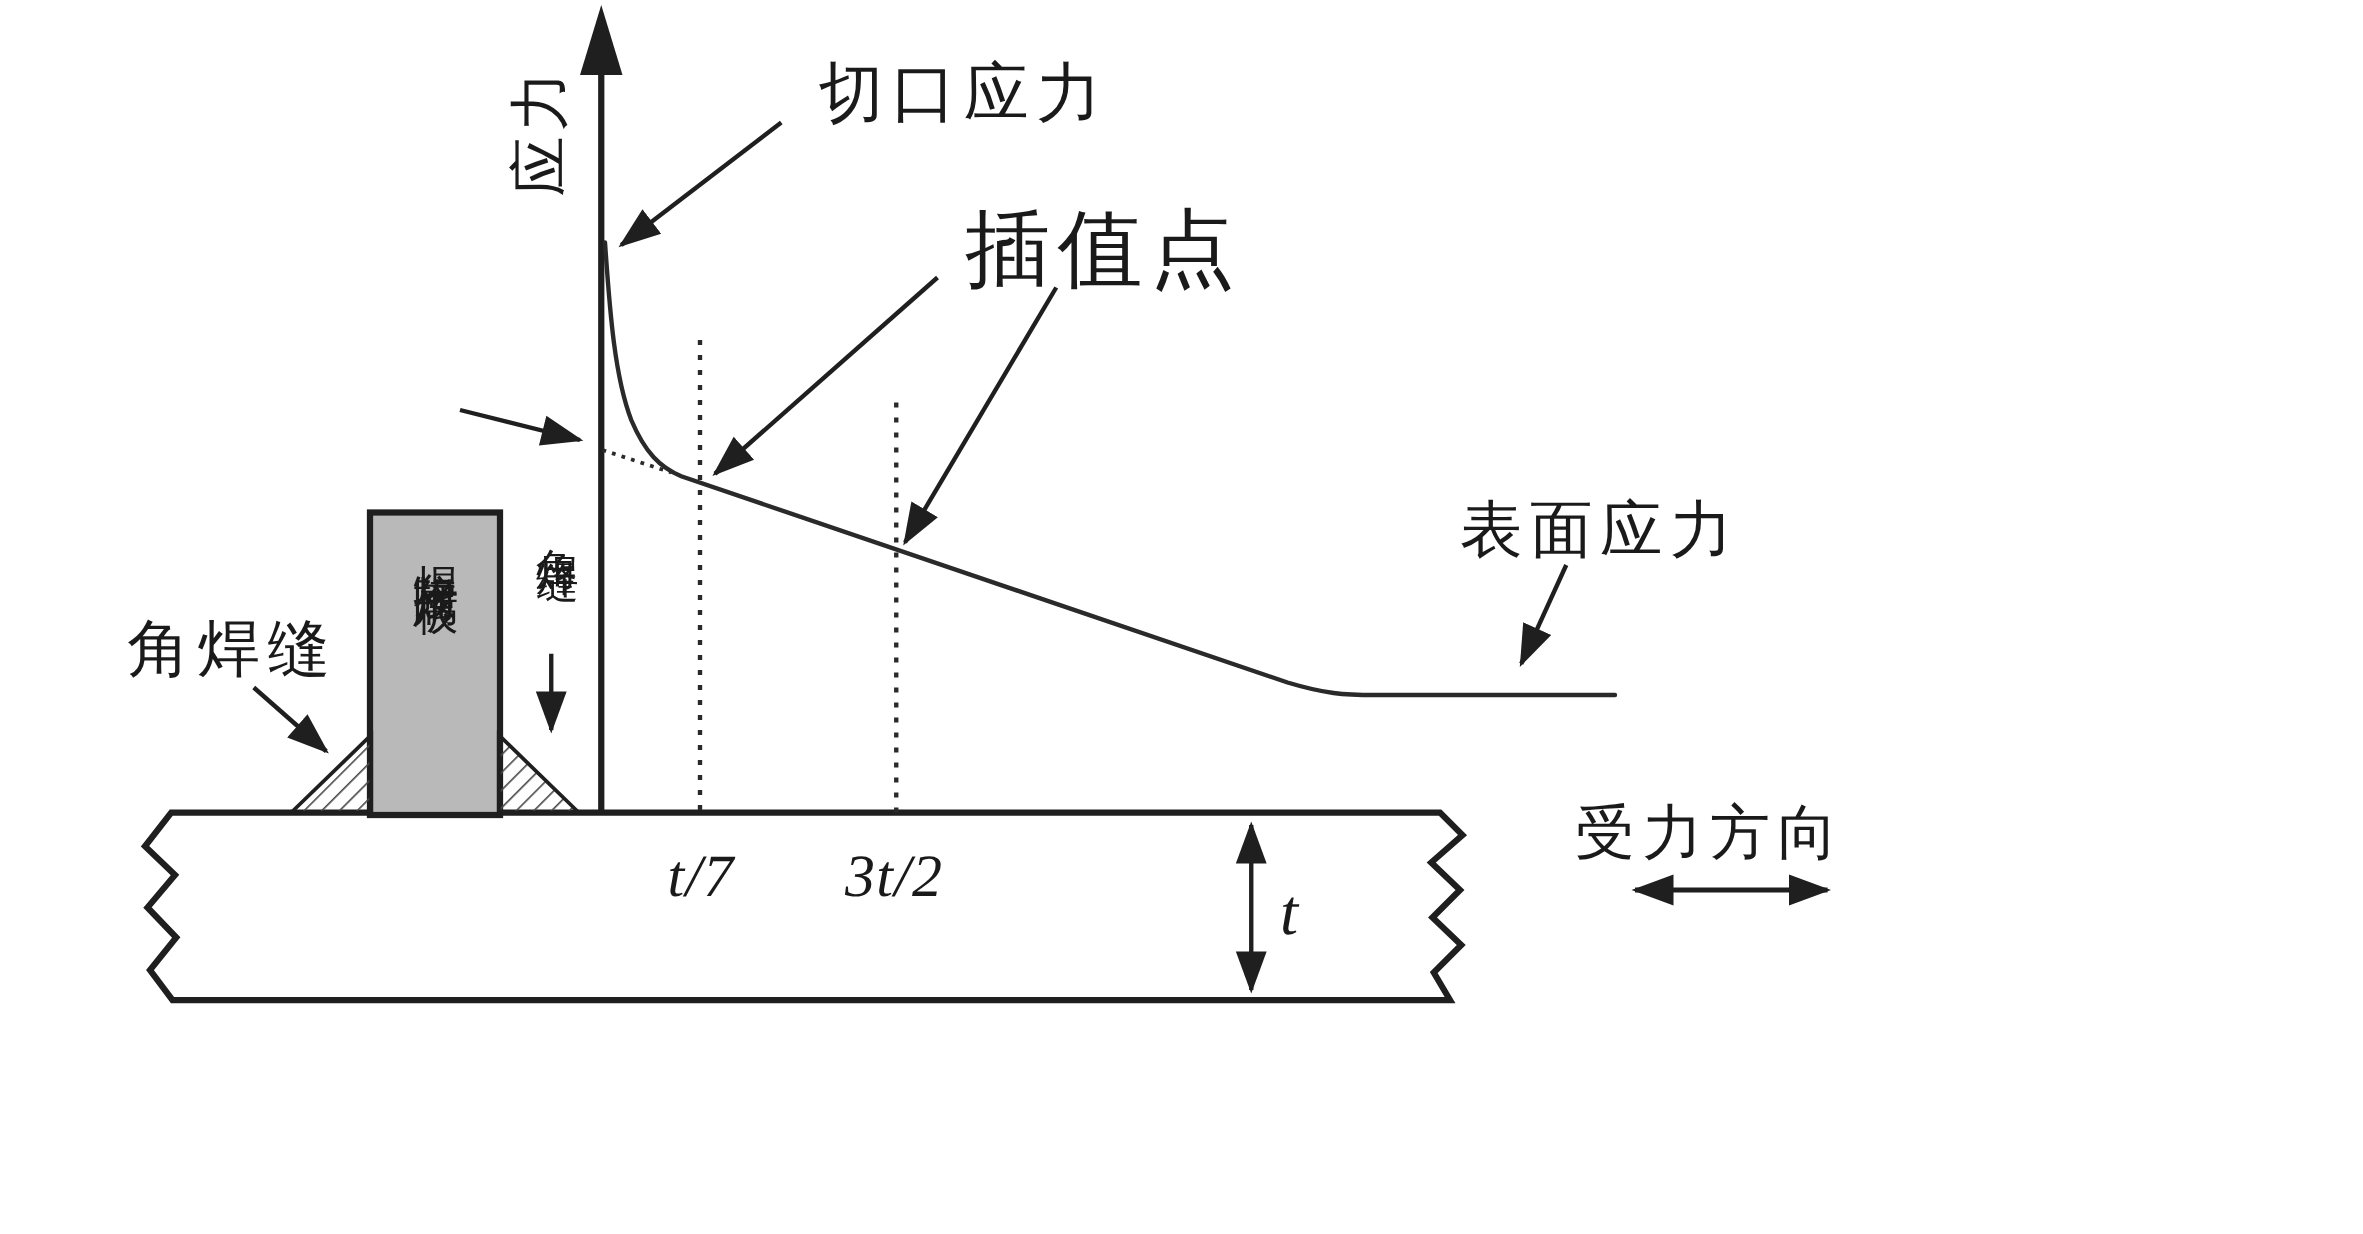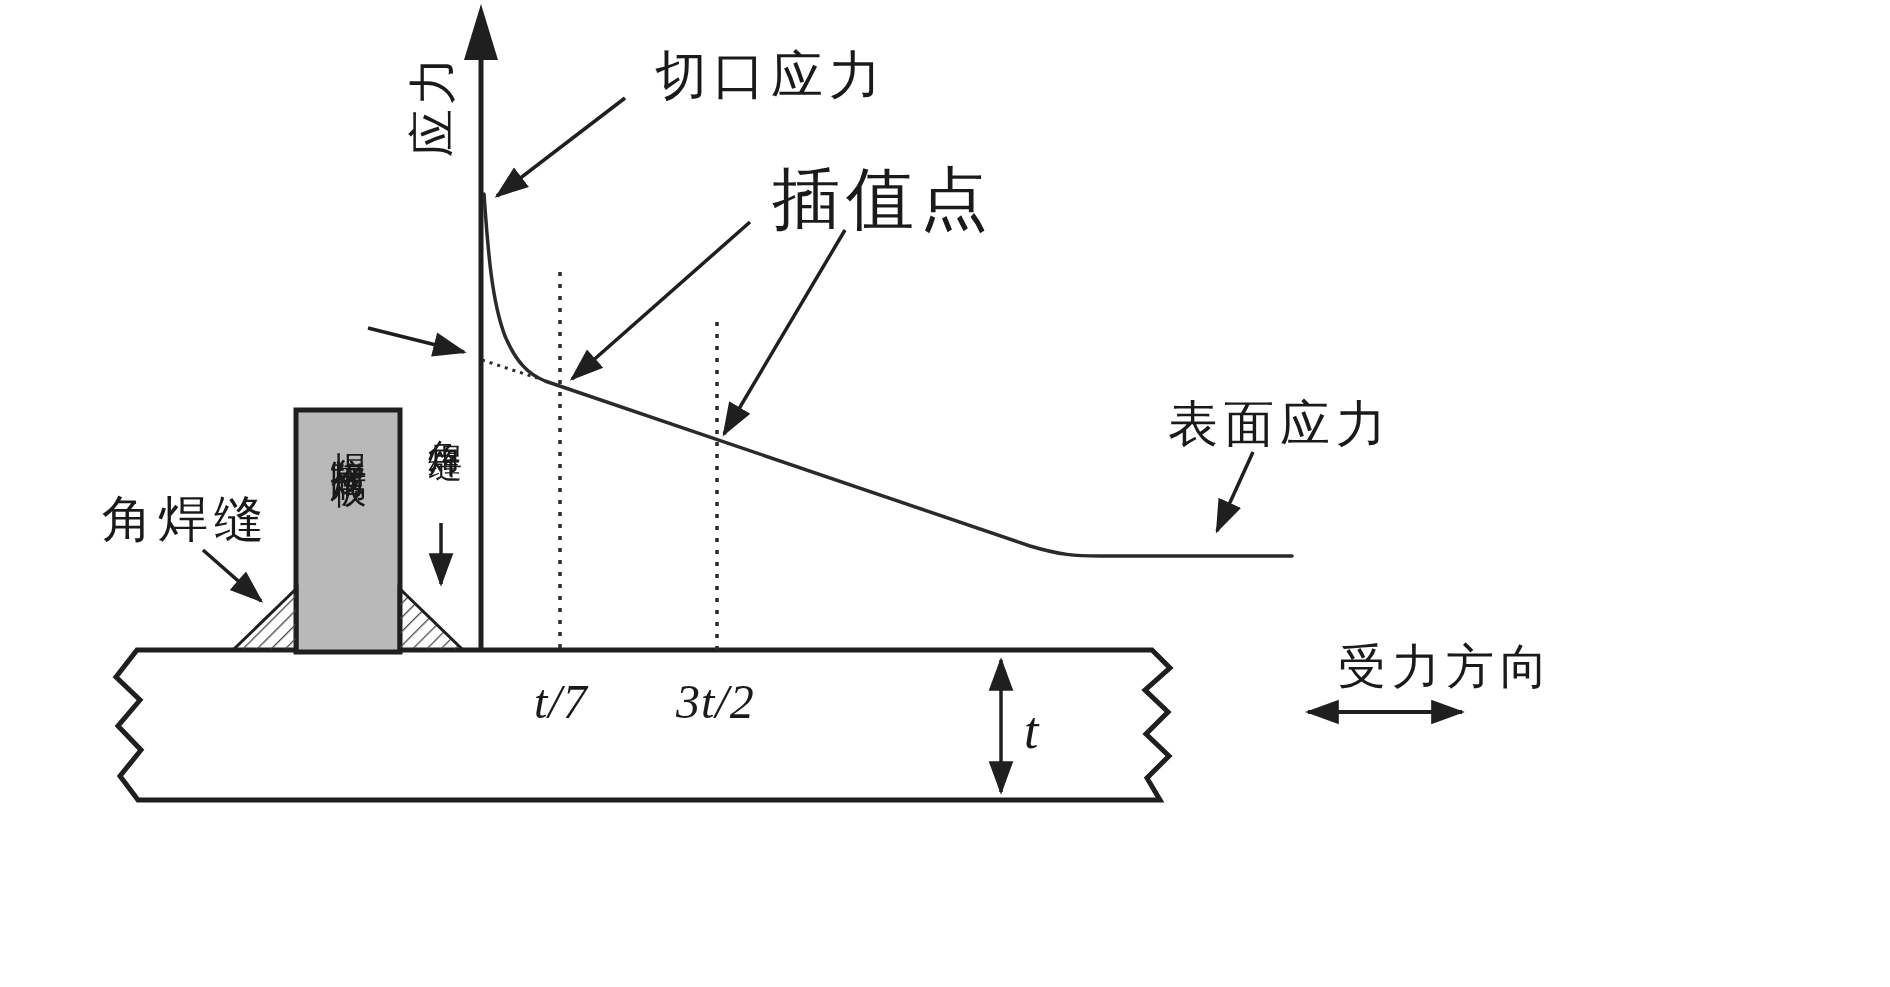--- a/index.html
+++ b/index.html
@@ -95,15 +95,15 @@
   <div class="lbl vert" style="left:426px;top:412px;font-size:34px;height:190px;">角焊缝</div>
 
   <div class="lbl vert" style="left:328px;top:424px;font-size:36px;height:226px;">焊接附属板</div>
 
   <div class="lbl math" style="left:534px;top:676px;">t/7</div>
 
   <div class="lbl math" style="left:676px;top:676px;">3t/2</div>
 
   <div class="lbl math" style="left:1024px;top:702px;font-size:52px;">t</div>
 
-  <div class="lbl cn" style="left:1338px;top:641px;font-size:48px;font-family:Liberation Serif, serif;">受力方向</div>
+  <div class="lbl cn" style="left:1260px;top:641px;font-size:48px;font-family:Liberation Serif, serif;">受力方向</div>
 
 </div>
 
 </body></html>

